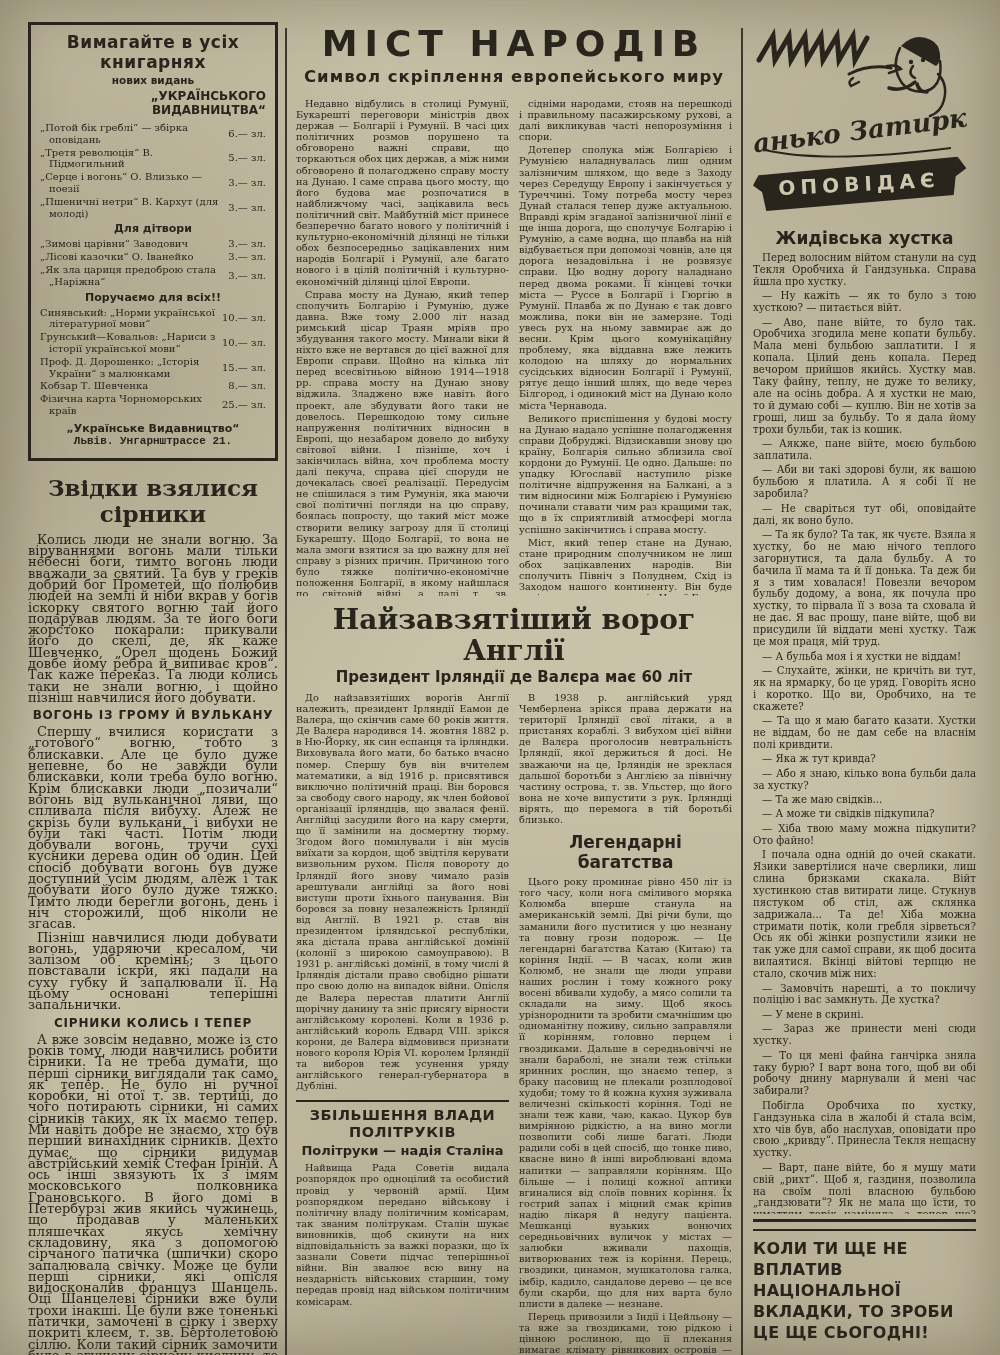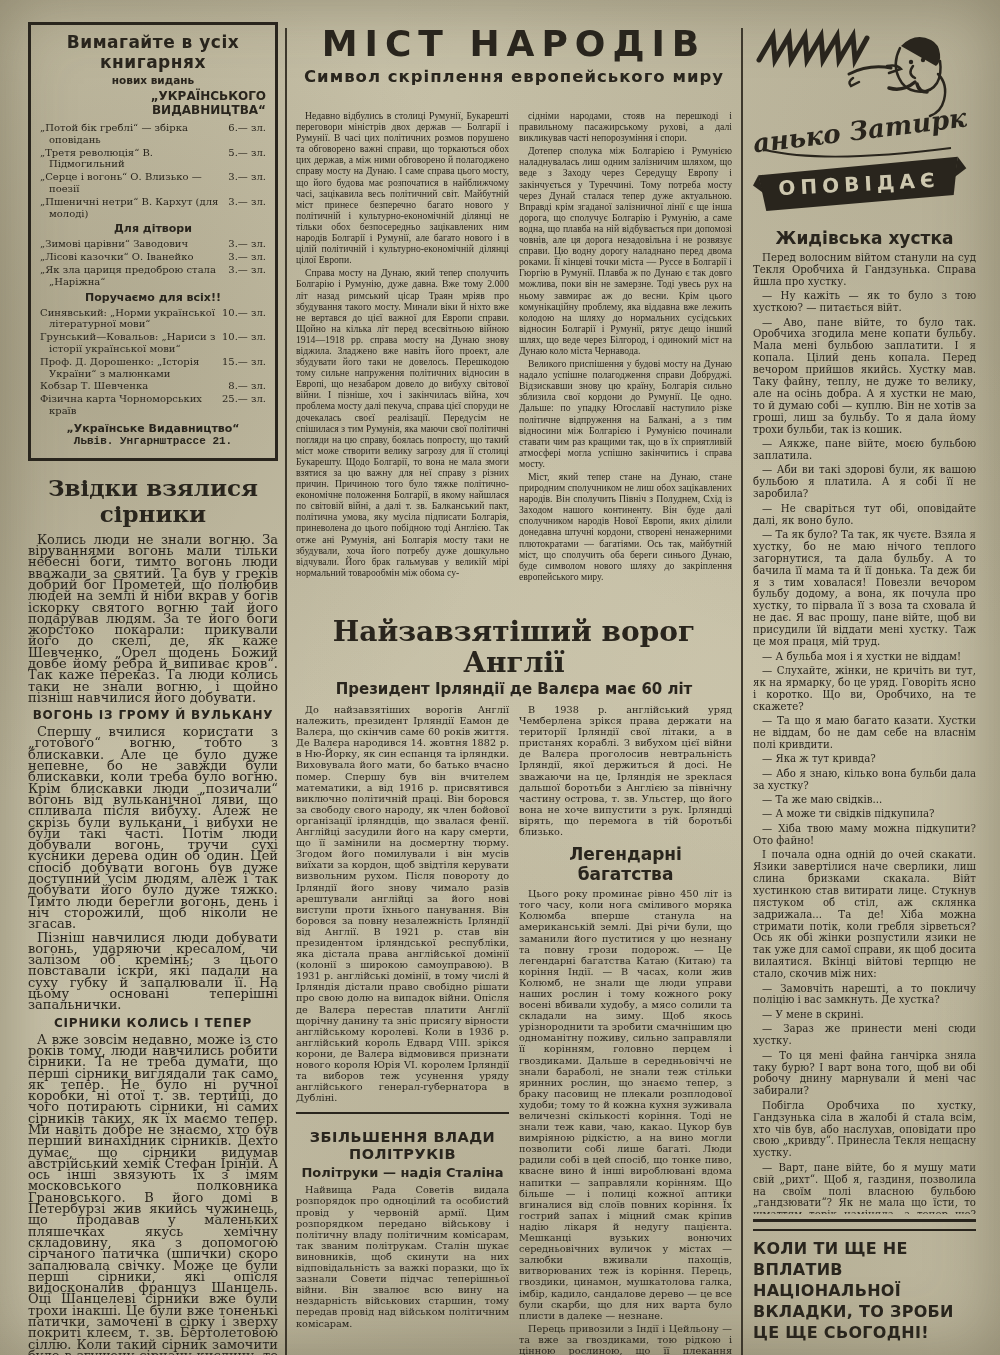--- a/index.html
+++ b/index.html
@@ -18,42 +18,42 @@
     display:flex;
     font-family:"DejaVu Serif",serif;
   }
   .vrule{width:2px;background:#3d382c;flex:none;margin:6px 7px 0 7px;}
   
   .col-left{width:250px;flex:none;display:flex;flex-direction:column;overflow:hidden;}
   .adbox{border:3px solid #29251d;padding:7px 9px 9px;flex:none;}
   .ad-title{font:bold 17px/20px "DejaVu Sans",sans-serif;text-align:center;letter-spacing:.5px;}
   .ad-sub1{font:bold 10.5px/13px "DejaVu Sans",sans-serif;text-align:center;margin-top:2px;}
   .ad-sub2{font:bold 12px/14px "DejaVu Sans",sans-serif;text-align:right;margin:2px 0 5px;}
-  .ad-item{display:flex;align-items:flex-start;font-size:10px;line-height:11.8px;margin-bottom:1px;}
+  .ad-item{display:flex;align-items:center;font-size:10px;line-height:11.8px;margin-bottom:1px;}
   .ad-label{flex:1;padding-left:9px;text-indent:-9px;}
   .ad-price{white-space:nowrap;margin-left:6px;}
   .ad-header{font:bold 11px/14px "DejaVu Sans",sans-serif;text-align:center;margin:3px 0 2px;}
   .ad-footer{font:bold 11px/13.5px "DejaVu Sans",sans-serif;text-align:center;margin-top:5px;}
   .left-article{flex:1;overflow:hidden;margin-top:10px;}
   .left-title{font:bold 23px/26px "DejaVu Serif",serif;text-align:center;margin:4px 0 7px;}
   .left-article .bp{font-size:13px;line-height:11.3px;}
   .subhead-sm{font:bold 12px/15px "DejaVu Sans",sans-serif;text-align:center;letter-spacing:.8px;margin:5px 0 3px;}
   
   .col-center{width:436px;flex:none;display:flex;flex-direction:column;overflow:hidden;padding:0 2px;}
   .h1{font:bold 36px/40px "DejaVu Sans",sans-serif;text-align:center;letter-spacing:7px;margin-top:2px;}
   .h1sub{font:bold 16.5px/20px "DejaVu Sans",sans-serif;text-align:center;letter-spacing:1px;margin-top:3px;}
   .two-col{display:flex;gap:10px;}
   .two-col .tcol{flex:1;overflow:hidden;}
-  .tc-first{height:498px;margin-top:23px;flex:none;font-family:Liberation Serif, serif;}
+  .tc-first{height:498px;margin-top:11px;flex:none;}
   .h2{font:bold 28px/31px "DejaVu Serif",serif;text-align:center;margin-top:8px;}
   .h2sub{font:bold 15px/18px "DejaVu Sans",sans-serif;text-align:center;margin:2px 0 4px;}
   .tc-second{flex:1;margin-top:2px;}
   .col-center .bp{font-size:9.7px;line-height:11.1px;}
   .sec-title{font:bold 17px/20px "DejaVu Sans",sans-serif;text-align:center;margin:7px 0 4px;}
-  .art3{margin-top:9px;border-top:2px solid #29251d;padding-top:15px;}
+  .art3{margin-top:9px;border-top:2px solid #29251d;padding-top:5px;}
   .art3-title{font:bold 14.5px/17px "DejaVu Sans",sans-serif;text-align:center;letter-spacing:.5px;}
   .art3-sub{font:bold 13px/15px "DejaVu Sans",sans-serif;text-align:center;margin:2px 0 4px;}
   
   .col-right{flex:1;display:flex;flex-direction:column;overflow:hidden;padding-left:3px;}
   .masthead{flex:none;}
   .right-title{font:bold 17px/20px "DejaVu Sans",sans-serif;text-align:center;margin:4px 0 4px;}
   .dialogue{flex:1;overflow:hidden;}
   .dialogue .bp{font-size:10.2px;line-height:11.9px;margin-bottom:2.5px;}
   .notice-rule{flex:none;height:7px;border-top:3px solid #29251d;border-bottom:2.5px solid #29251d;margin-top:5px;}
   .notice{flex:none;font:bold 16px/21px "DejaVu Sans",sans-serif;padding:7px 0 12px;letter-spacing:.3px;}

